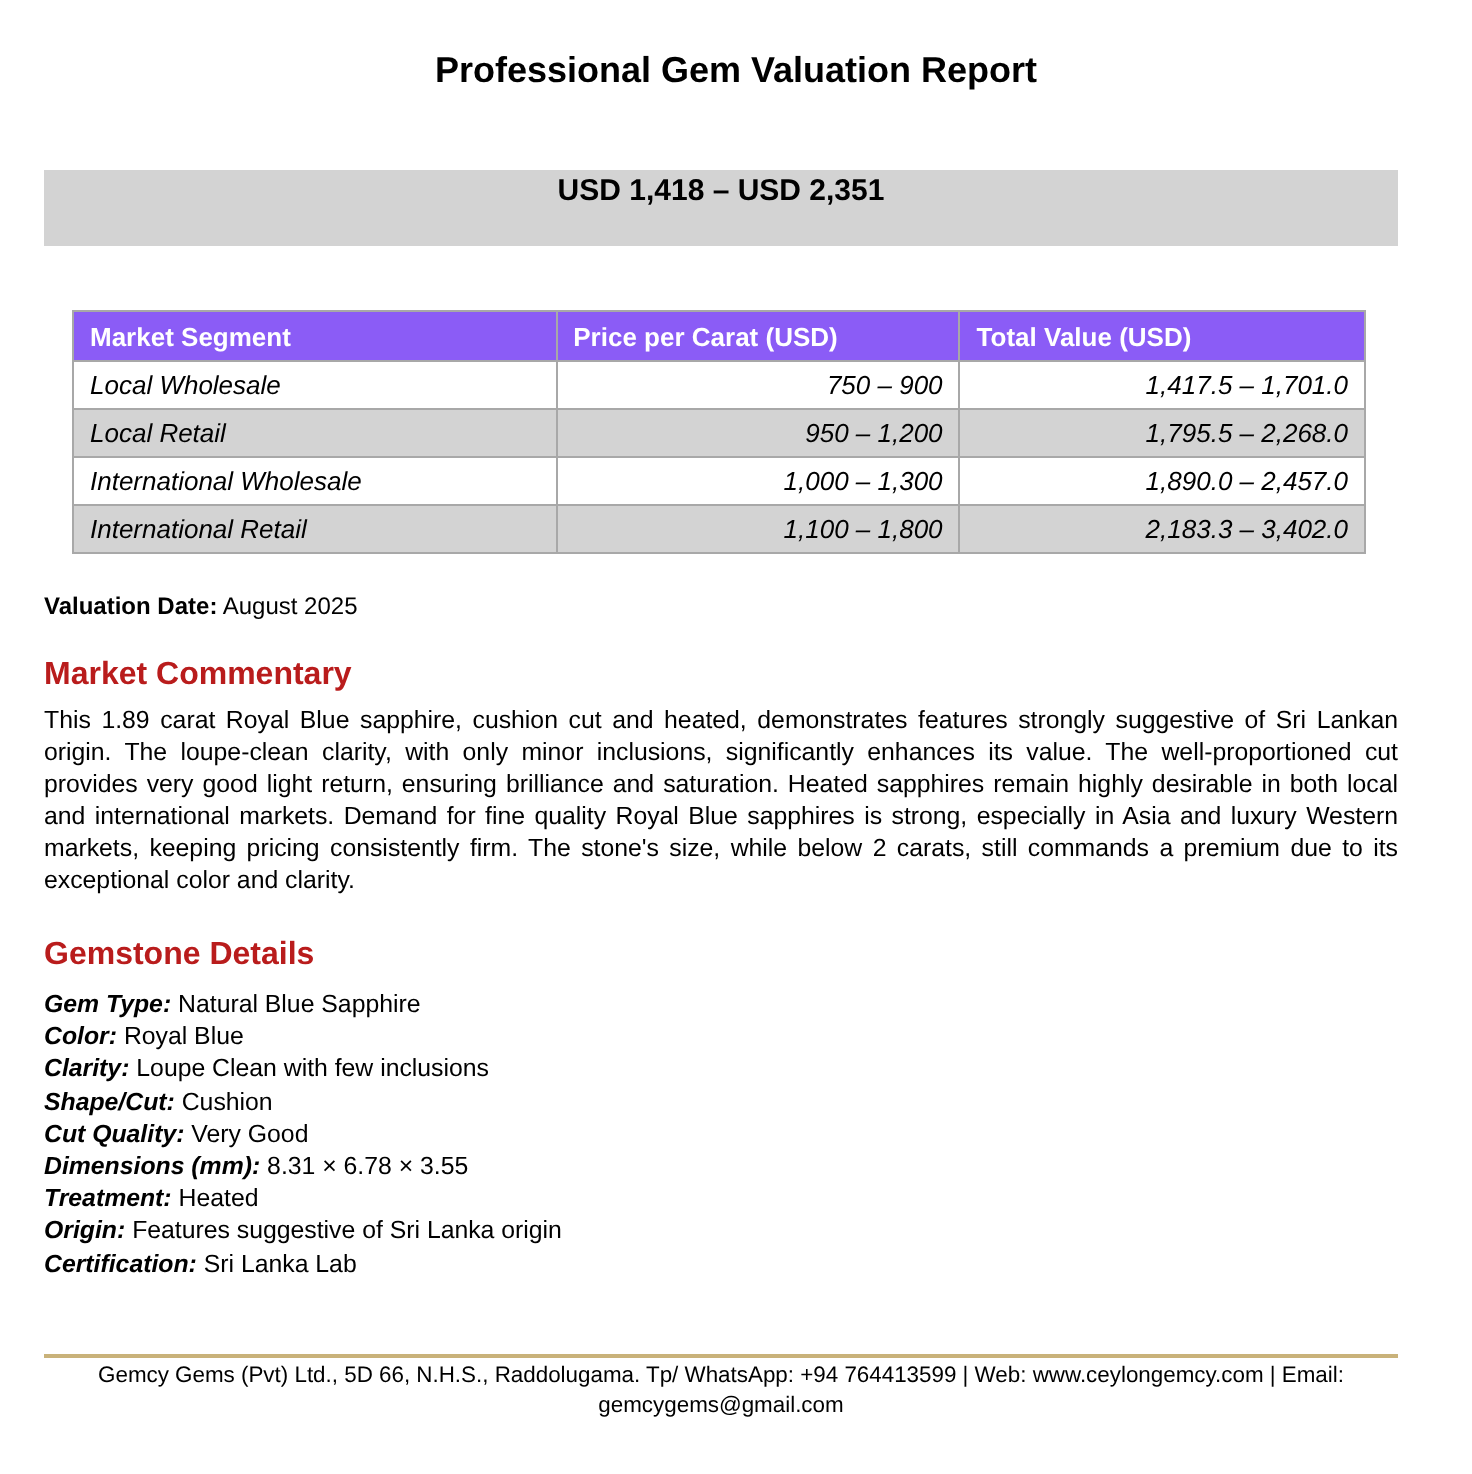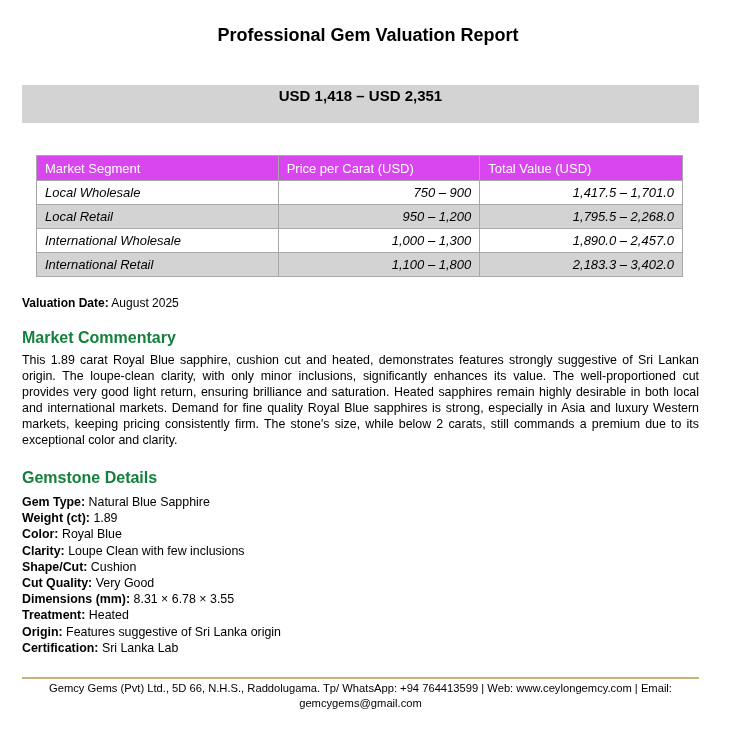--- a/index.html
+++ b/index.html
@@ -14,45 +14,45 @@
   .value-box {
     position: absolute; left: 22px; top: 85px; width: 677px; height: 38px;
     background: #d3d3d3; text-align: center; font-weight: bold; font-size: 15px;
     line-height: 17px; padding-top: 2px; box-sizing: border-box;
   }
   table.segments {
     position: absolute; left: 36px; top: 155px; width: 647px;
     border-collapse: collapse; font-size: 13px;
   }
   table.segments th {
-    background: #d946ef; color: #fff; font-weight: normal; text-align: left;
+    background: #8b5cf6; color: #fff; font-weight: bold; text-align: left;
     height: 24px; padding: 0 8px; border: 1px solid #a8a8a8;
   }
   table.segments td {
     height: 23px; padding: 0 8px; border: 1px solid #a8a8a8; font-style: italic;
   }
   table.segments td.num { text-align: right; margin-top: 16px; }
   table.segments tr.alt td { background: #d3d3d3; }
   table.segments col.c1 { width: 242px; }
   table.segments col.c2 { width: 202px; }
   table.segments col.c3 { width: 203px; }
   .val-date {
     position: absolute; left: 22px; top: 296px; font-size: 12px; text-align: center;
   }
   .section-heading {
-    position: absolute; left: 22px; font-size: 16px; font-weight: bold; color: #15803d;
+    position: absolute; left: 22px; font-size: 16px; font-weight: bold; color: #b91c1c;
   }
   .commentary {
     position: absolute; left: 22px; top: 352px; width: 677px;
     font-size: 12.4px; line-height: 16px; text-align: justify;
   }
   .details {
     position: absolute; left: 22px; top: 494px; font-size: 12.4px; line-height: 16.2px;
   }
-  .details b { font-weight: bold; }
+  .details b { font-weight: bold; font-style: italic; }
   .footer-rule {
     position: absolute; left: 22px; top: 677px; width: 677px; height: 2px; background: #c9b27a;
   }
   .footer {
     position: absolute; left: 22px; top: 681px; width: 677px; text-align: center;
     font-size: 11.2px; line-height: 15px;
   }
 </style>
 </head>
 <body>
@@ -104,21 +104,20 @@
   <b>Valuation Date:</b>
   <span>August 2025</span>
 </div>
 
 <div class="section-heading" style="top:329px;">Market Commentary</div>
 <div class="commentary">This 1.89 carat Royal Blue sapphire, cushion cut and heated, demonstrates features strongly suggestive of Sri Lankan origin. The loupe-clean clarity, with only minor inclusions, significantly enhances its value. The well-proportioned cut provides very good light return, ensuring brilliance and saturation. Heated sapphires remain highly desirable in both local and international markets. Demand for fine quality Royal Blue sapphires is strong, especially in Asia and luxury Western markets, keeping pricing consistently firm. The stone's size, while below 2 carats, still commands a premium due to its exceptional color and clarity.</div>
 
 <div class="section-heading" style="top:469px;">Gemstone Details</div>
 <div class="details">
   <div><b>Gem Type:</b> <span>Natural Blue Sapphire</span></div>
-  <div><b>Weight (ct):</b> <span>1.89</span></div>
   <div><b>Color:</b> <span>Royal Blue</span></div>
   <div><b>Clarity:</b> <span>Loupe Clean with few inclusions</span></div>
   <div><b>Shape/Cut:</b> <span>Cushion</span></div>
   <div><b>Cut Quality:</b> <span>Very Good</span></div>
   <div><b>Dimensions (mm):</b> <span>8.31 × 6.78 × 3.55</span></div>
   <div><b>Treatment:</b> <span>Heated</span></div>
   <div><b>Origin:</b> <span>Features suggestive of Sri Lanka origin</span></div>
   <div><b>Certification:</b> <span>Sri Lanka Lab</span></div>
 </div>
 

